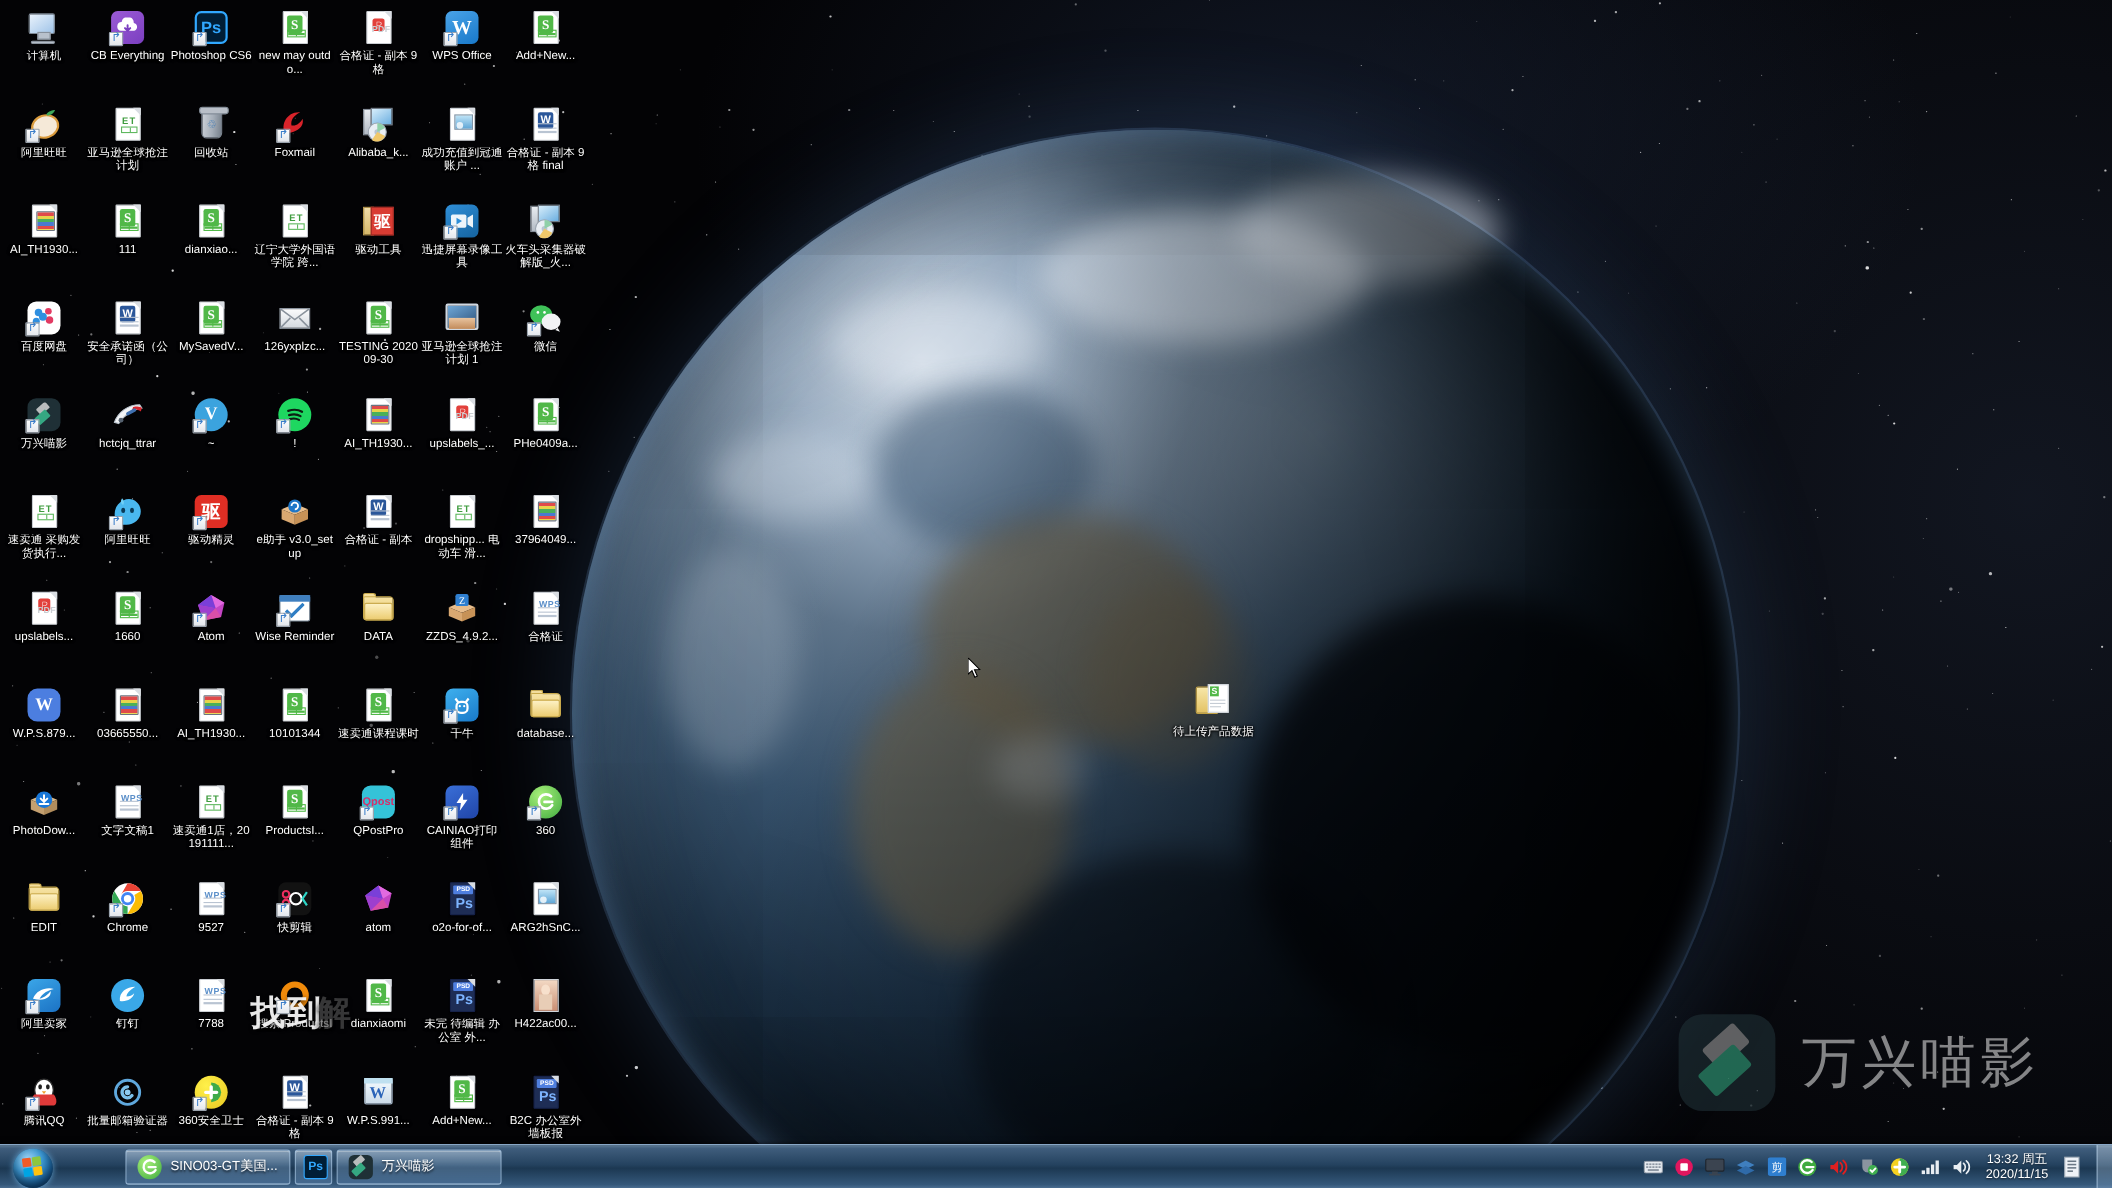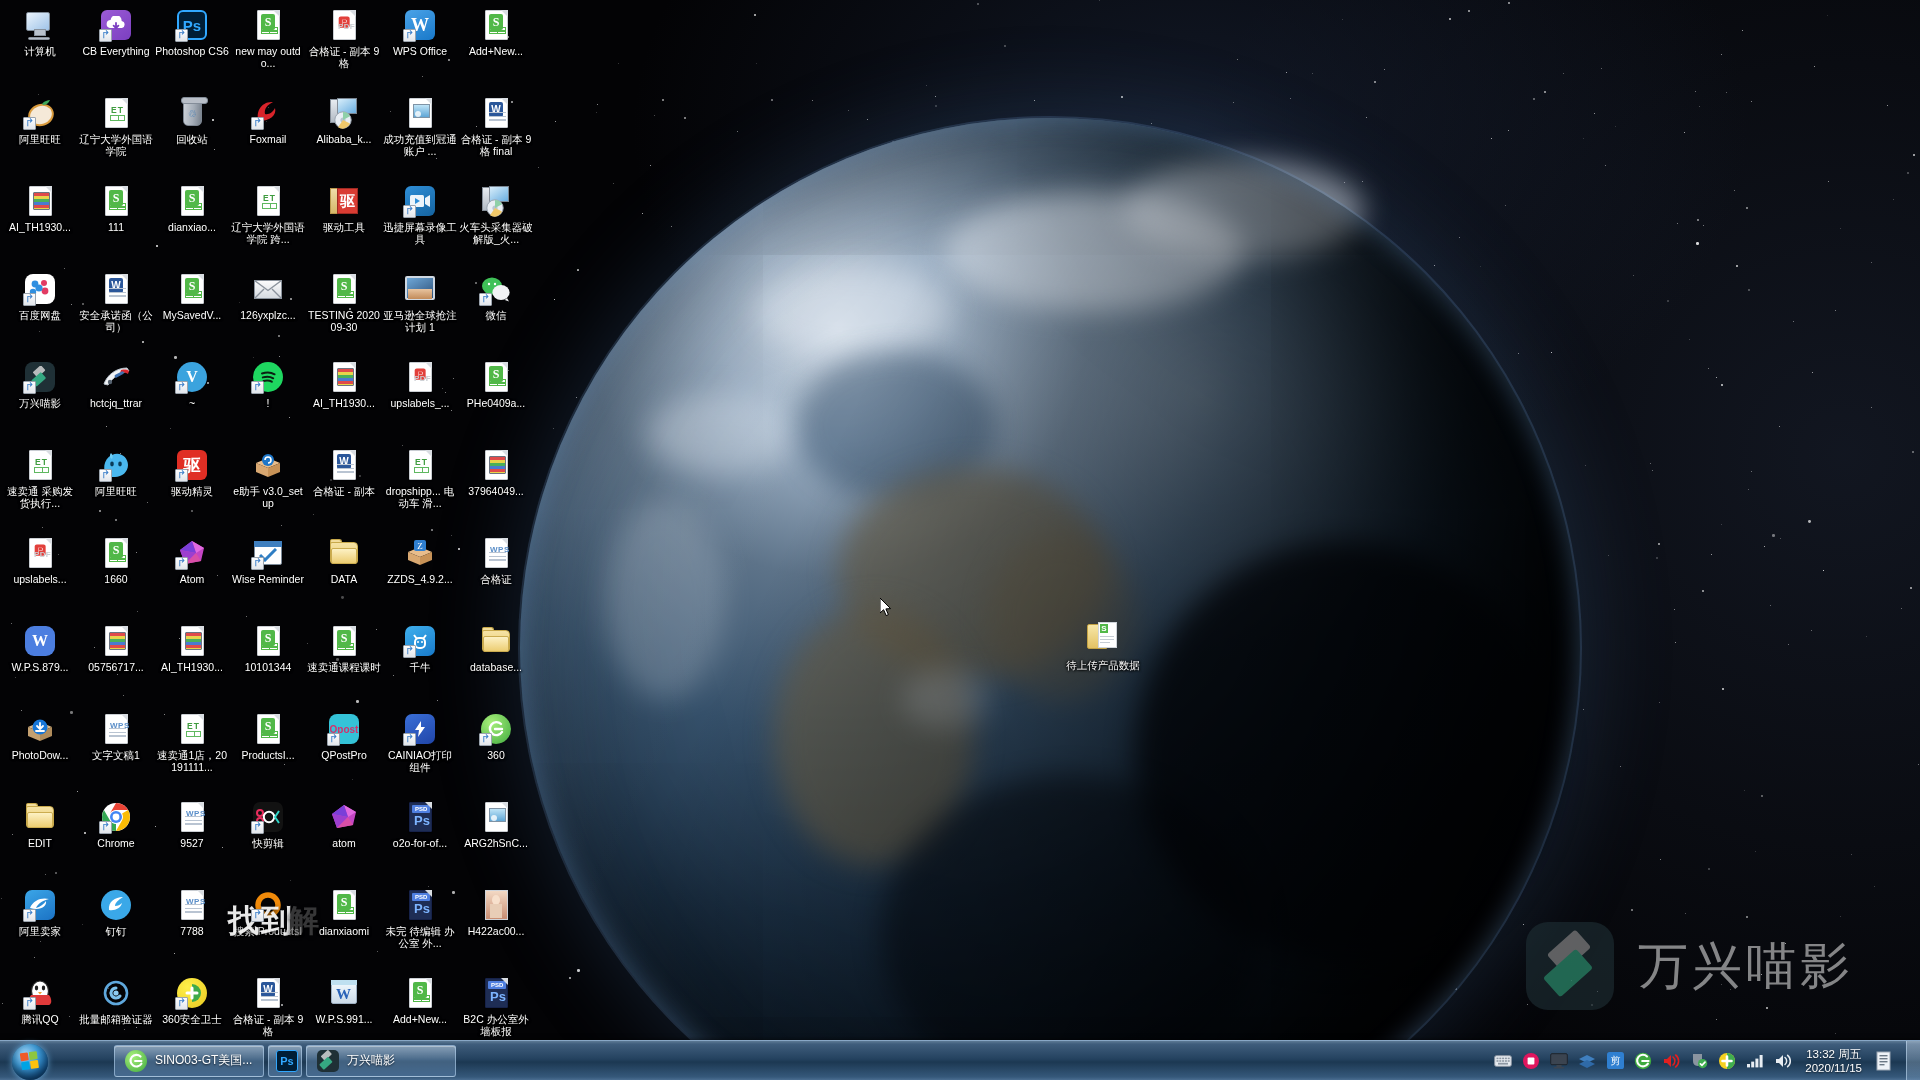--- a/index.html
+++ b/index.html
@@ -780,21 +780,21 @@
         </span>
         <span class="dlabel">阿里旺旺</span>
       </div>
       <div class="dicon">
         <span class="glyph">
           <span class="sheet">
             <span class="ettxt">ET</span>
             <span class="etbl"></span>
           </span>
         </span>
-        <span class="dlabel">辽宁大学外国语学院</span>
+        <span class="dlabel">亚马逊全球抢注计划</span>
       </div>
       <div class="dicon">
         <span class="glyph">
           <span class="bin">
             <span class="rec">♲</span>
           </span>
         </span>
         <span class="dlabel">回收站</span>
       </div>
       <div class="dicon">
@@ -1204,21 +1204,21 @@
           <span class="tile" style="background:#4c7ee0;border-radius:9px;font-size:16px;font-family:'Liberation Serif',serif;">W</span>
         </span>
         <span class="dlabel">W.P.S.879...</span>
       </div>
       <div class="dicon">
         <span class="glyph">
           <span class="sheet">
             <span style="position:absolute;left:3px;top:5px;width:17px;height:18px;background:repeating-linear-gradient(180deg,#e04a4a 0 3px,#e8d44a 3px 6px,#4ab05a 6px 9px,#4a7ad0 9px 12px);border:1px solid #6b7380;border-radius:1px;"></span>
           </span>
         </span>
-        <span class="dlabel">05756717...</span>
+        <span class="dlabel">03665550...</span>
       </div>
       <div class="dicon">
         <span class="glyph">
           <span class="sheet">
             <span style="position:absolute;left:3px;top:5px;width:17px;height:18px;background:repeating-linear-gradient(180deg,#e04a4a 0 3px,#e8d44a 3px 6px,#4ab05a 6px 9px,#4a7ad0 9px 12px);border:1px solid #6b7380;border-radius:1px;"></span>
           </span>
         </span>
         <span class="dlabel">AI_TH1930...</span>
       </div>
       <div class="dicon">

